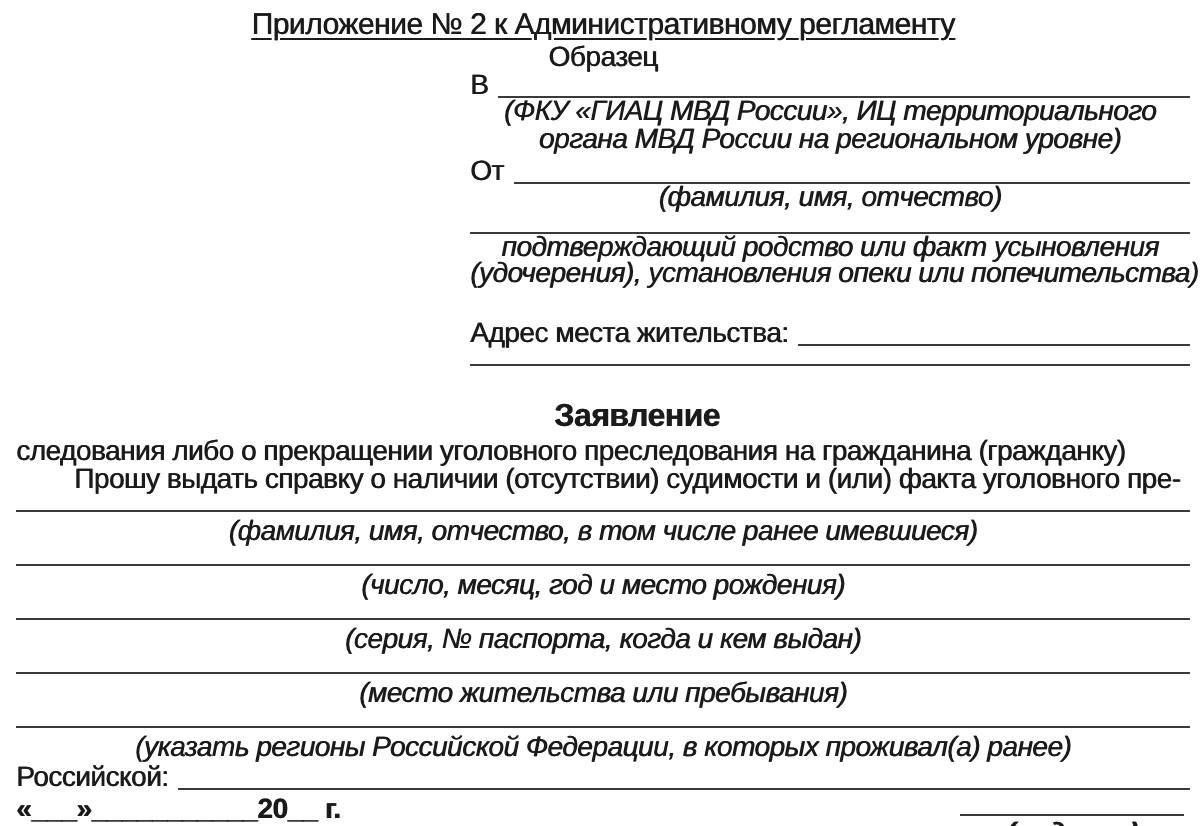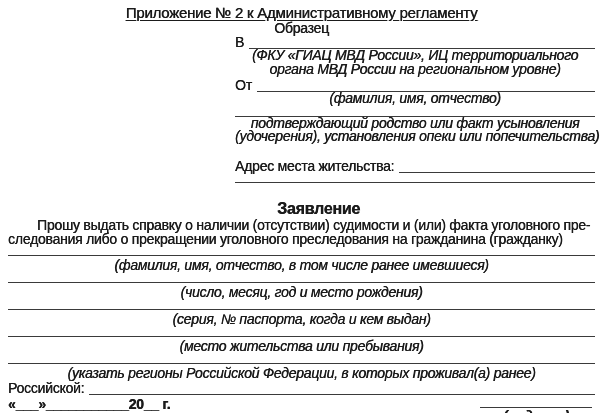--- a/index.html
+++ b/index.html
@@ -104,22 +104,22 @@
     <div class="frow addr-row">
       <span class="lbl">Адрес места жительства:</span>
       <span class="uline"></span>
     </div>
     <div class="hrline gap9"></div>
   </div>
 
   <div class="app-heading">Заявление</div>
 
   <div class="para">
+    <div class="pline">следования либо о прекращении уголовного преследования на гражданина (гражданку)</div>
     <div class="pline first">Прошу выдать справку о наличии (отсутствии) судимости и (или) факта уголовного пре-</div>
-    <div class="pline">следования либо о прекращении уголовного преследования на гражданина (гражданку)</div>
   </div>
 
   <div class="fields">
     <div class="field">
       <div class="fl"></div>
       <div class="cap">(фамилия, имя, отчество, в том числе ранее имевшиеся)</div>
     </div>
     <div class="field">
       <div class="fl"></div>
       <div class="cap">(число, месяц, год и место рождения)</div>

